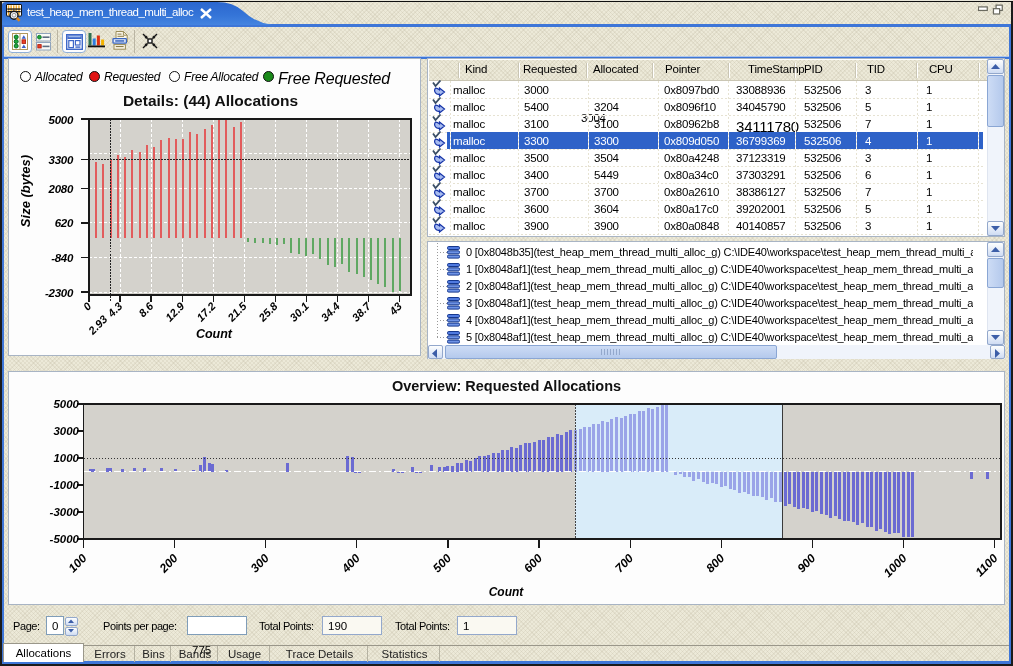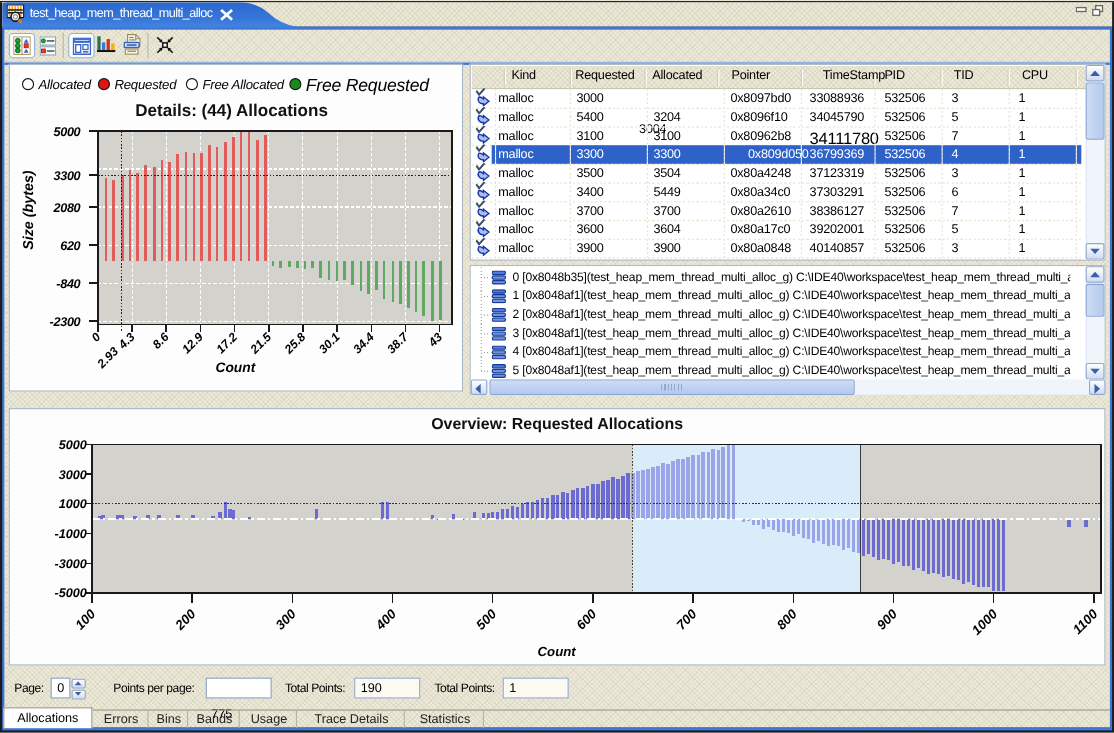--- a/index.html
+++ b/index.html
@@ -293,21 +293,21 @@
     <div class="abs" style="left:498px;top:59px;font-size:11.5px;letter-spacing:-0.2px;color:#000;">1</div>
     <svg class="abs" style="left:4px;top:55px;" width="16" height="17" viewBox="0 0 16 17">
 <path d="M1,2.5 L3.5,6 L8.5,0.5" fill="none" stroke="#3a4e66" stroke-width="1.8"></path>
 <path d="M3.5,8.2 q-1.8,2.3 0,4.6 q1.6,2 4,1.4 l0,1.8 l5,-4 l-5,-4 l0,1.9 q-2.3,-2 -4,-1.7 z" fill="#a8bcf0" stroke="#1634a8" stroke-width="1.2"></path>
 </svg>
     <div class="abs" style="left:19px;top:73px;width:536px;height:17px;background:#2e62c8;"></div>
     <div class="abs" style="left:1px;top:89.5px;width:554px;height:1px;background:repeating-linear-gradient(90deg,#e6e2d2 0 2px,#fff 2px 4px);"></div>
     <div class="abs" style="left:25px;top:76px;font-size:11.5px;letter-spacing:-0.2px;color:#fff;">malloc</div>
     <div class="abs" style="left:96px;top:76px;font-size:11.5px;letter-spacing:-0.2px;color:#fff;">3300</div>
     <div class="abs" style="left:166px;top:76px;font-size:11.5px;letter-spacing:-0.2px;color:#fff;">3300</div>
-    <div class="abs" style="left:240px;top:76px;font-size:11.5px;letter-spacing:-0.2px;color:#fff;padding-left:12px;">0x809d050</div>
+    <div class="abs" style="left:224px;top:76px;font-size:11.5px;letter-spacing:-0.2px;color:#fff;padding-left:12px;">0x809d050</div>
     <div class="abs" style="left:308px;top:76px;font-size:11.5px;letter-spacing:-0.2px;color:#fff;">36799369</div>
     <div class="abs" style="left:376px;top:76px;font-size:11.5px;letter-spacing:-0.2px;color:#fff;">532506</div>
     <div class="abs" style="left:437px;top:76px;font-size:11.5px;letter-spacing:-0.2px;color:#fff;">4</div>
     <div class="abs" style="left:498px;top:76px;font-size:11.5px;letter-spacing:-0.2px;color:#fff;">1</div>
     <svg class="abs" style="left:4px;top:72px;" width="16" height="17" viewBox="0 0 16 17">
 <path d="M1,2.5 L3.5,6 L8.5,0.5" fill="none" stroke="#3a4e66" stroke-width="1.8"></path>
 <path d="M3.5,8.2 q-1.8,2.3 0,4.6 q1.6,2 4,1.4 l0,1.8 l5,-4 l-5,-4 l0,1.9 q-2.3,-2 -4,-1.7 z" fill="#a8bcf0" stroke="#1634a8" stroke-width="1.2"></path>
 </svg>
     <div class="abs" style="left:1px;top:106.5px;width:554px;height:1px;background:repeating-linear-gradient(90deg,#e6e2d2 0 2px,#fff 2px 4px);"></div>
     <div class="abs" style="left:25px;top:93px;font-size:11.5px;letter-spacing:-0.2px;color:#000;">malloc</div>

